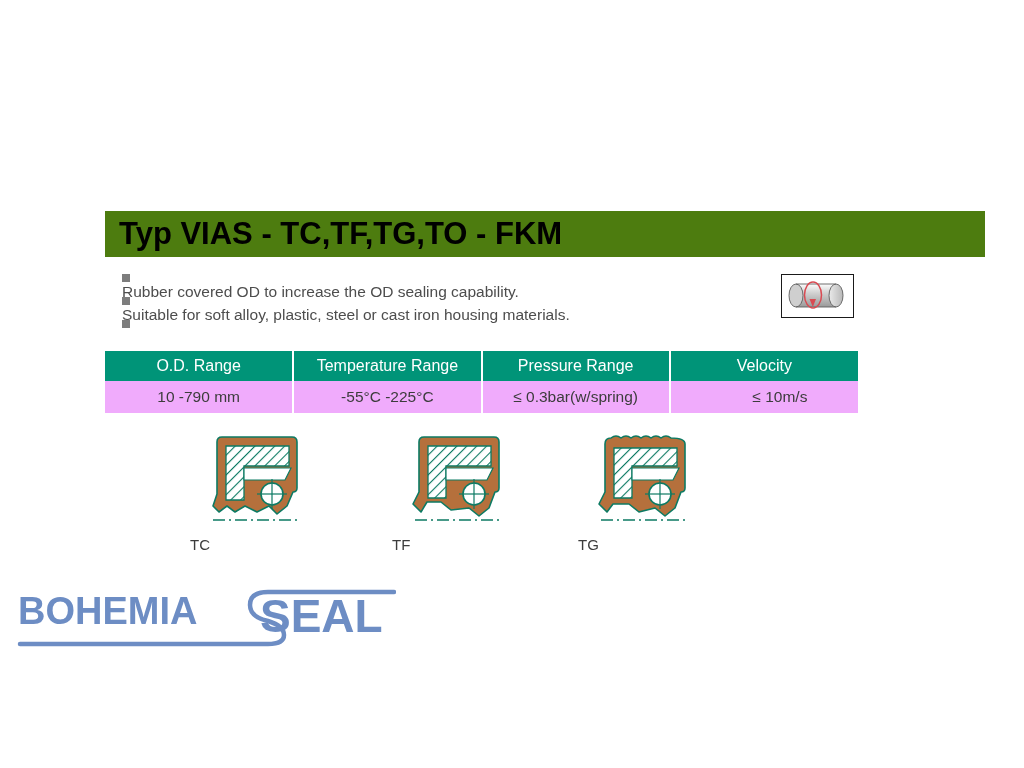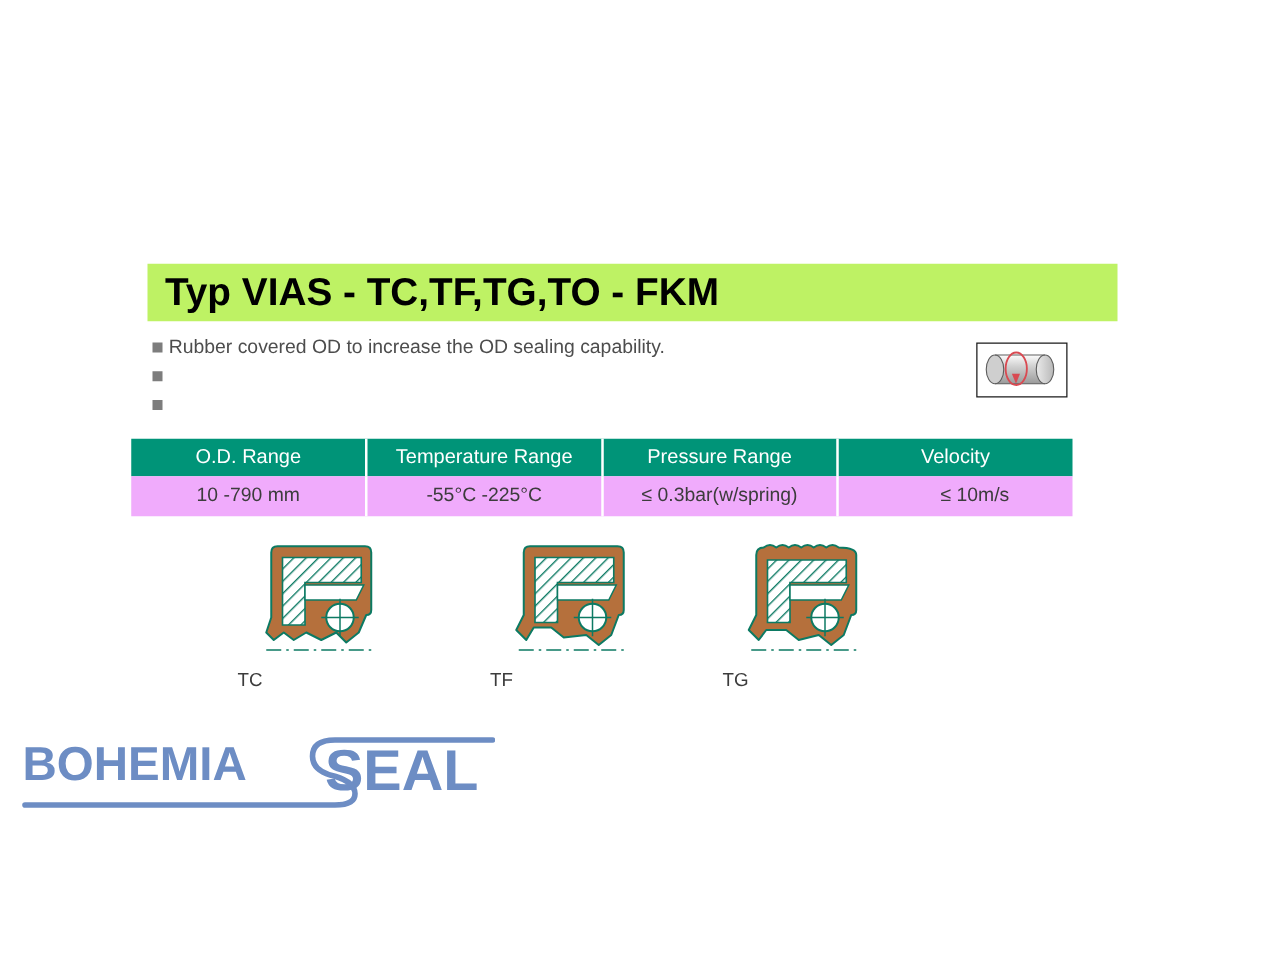--- a/index.html
+++ b/index.html
@@ -11,25 +11,25 @@
     height: 768px;
     background: #ffffff;
     font-family: "Liberation Sans", sans-serif;
     position: relative;
     overflow: hidden;
   }
 
   
   #title-band {
     position: absolute;
-    left: 118px;
+    left: 105px;
     top: 211px;
-    width: 776px;
+    width: 880px;
     height: 46px;
-    background: #bef264;
+    background: #4d7c0f;
   }
   #title-text {
     position: absolute;
     left: 14px;
     top: 50%;
     transform: translateY(-50%);
     font-size: 31px;
     font-weight: bold;
     color: #000000;
     letter-spacing: 0px;
@@ -42,20 +42,21 @@
     position: absolute;
     left: 122px;
     top: 268px;
     width: 640px;
   }
   .bullet-row {
     display: flex;
     align-items: flex-start;
     height: 21px;
     margin-bottom: 2px;
+    flex-direction: column;
   }
   .bullet-sq {
     width: 8px;
     height: 8px;
     background: #7d7d7d;
     margin-top: 6px;
     margin-right: 5px;
     flex: 0 0 auto;
   }
   .bullet-txt {
@@ -143,20 +144,21 @@
   <div id="title-text">Typ VIAS - TC,TF,TG,TO - FKM</div>
 </div>
 
 <div id="bullets">
   <div class="bullet-row">
     <span class="bullet-sq"></span>
     <span class="bullet-txt">Rubber covered OD to increase the OD sealing capability.</span>
   </div>
   <div class="bullet-row">
     <span class="bullet-sq"></span>
+    <span class="bullet-txt">Suitable for soft alloy, plastic, steel or cast iron housing materials.</span>
   </div>
   <div class="bullet-row">
     <span class="bullet-sq"></span>
   </div>
 </div>
 
 <div id="rotation-icon">
   <svg width="70" height="41" viewBox="0 0 70 41">
     <defs>
       <linearGradient id="shaftGrad" x1="0" y1="0" x2="0" y2="1">

